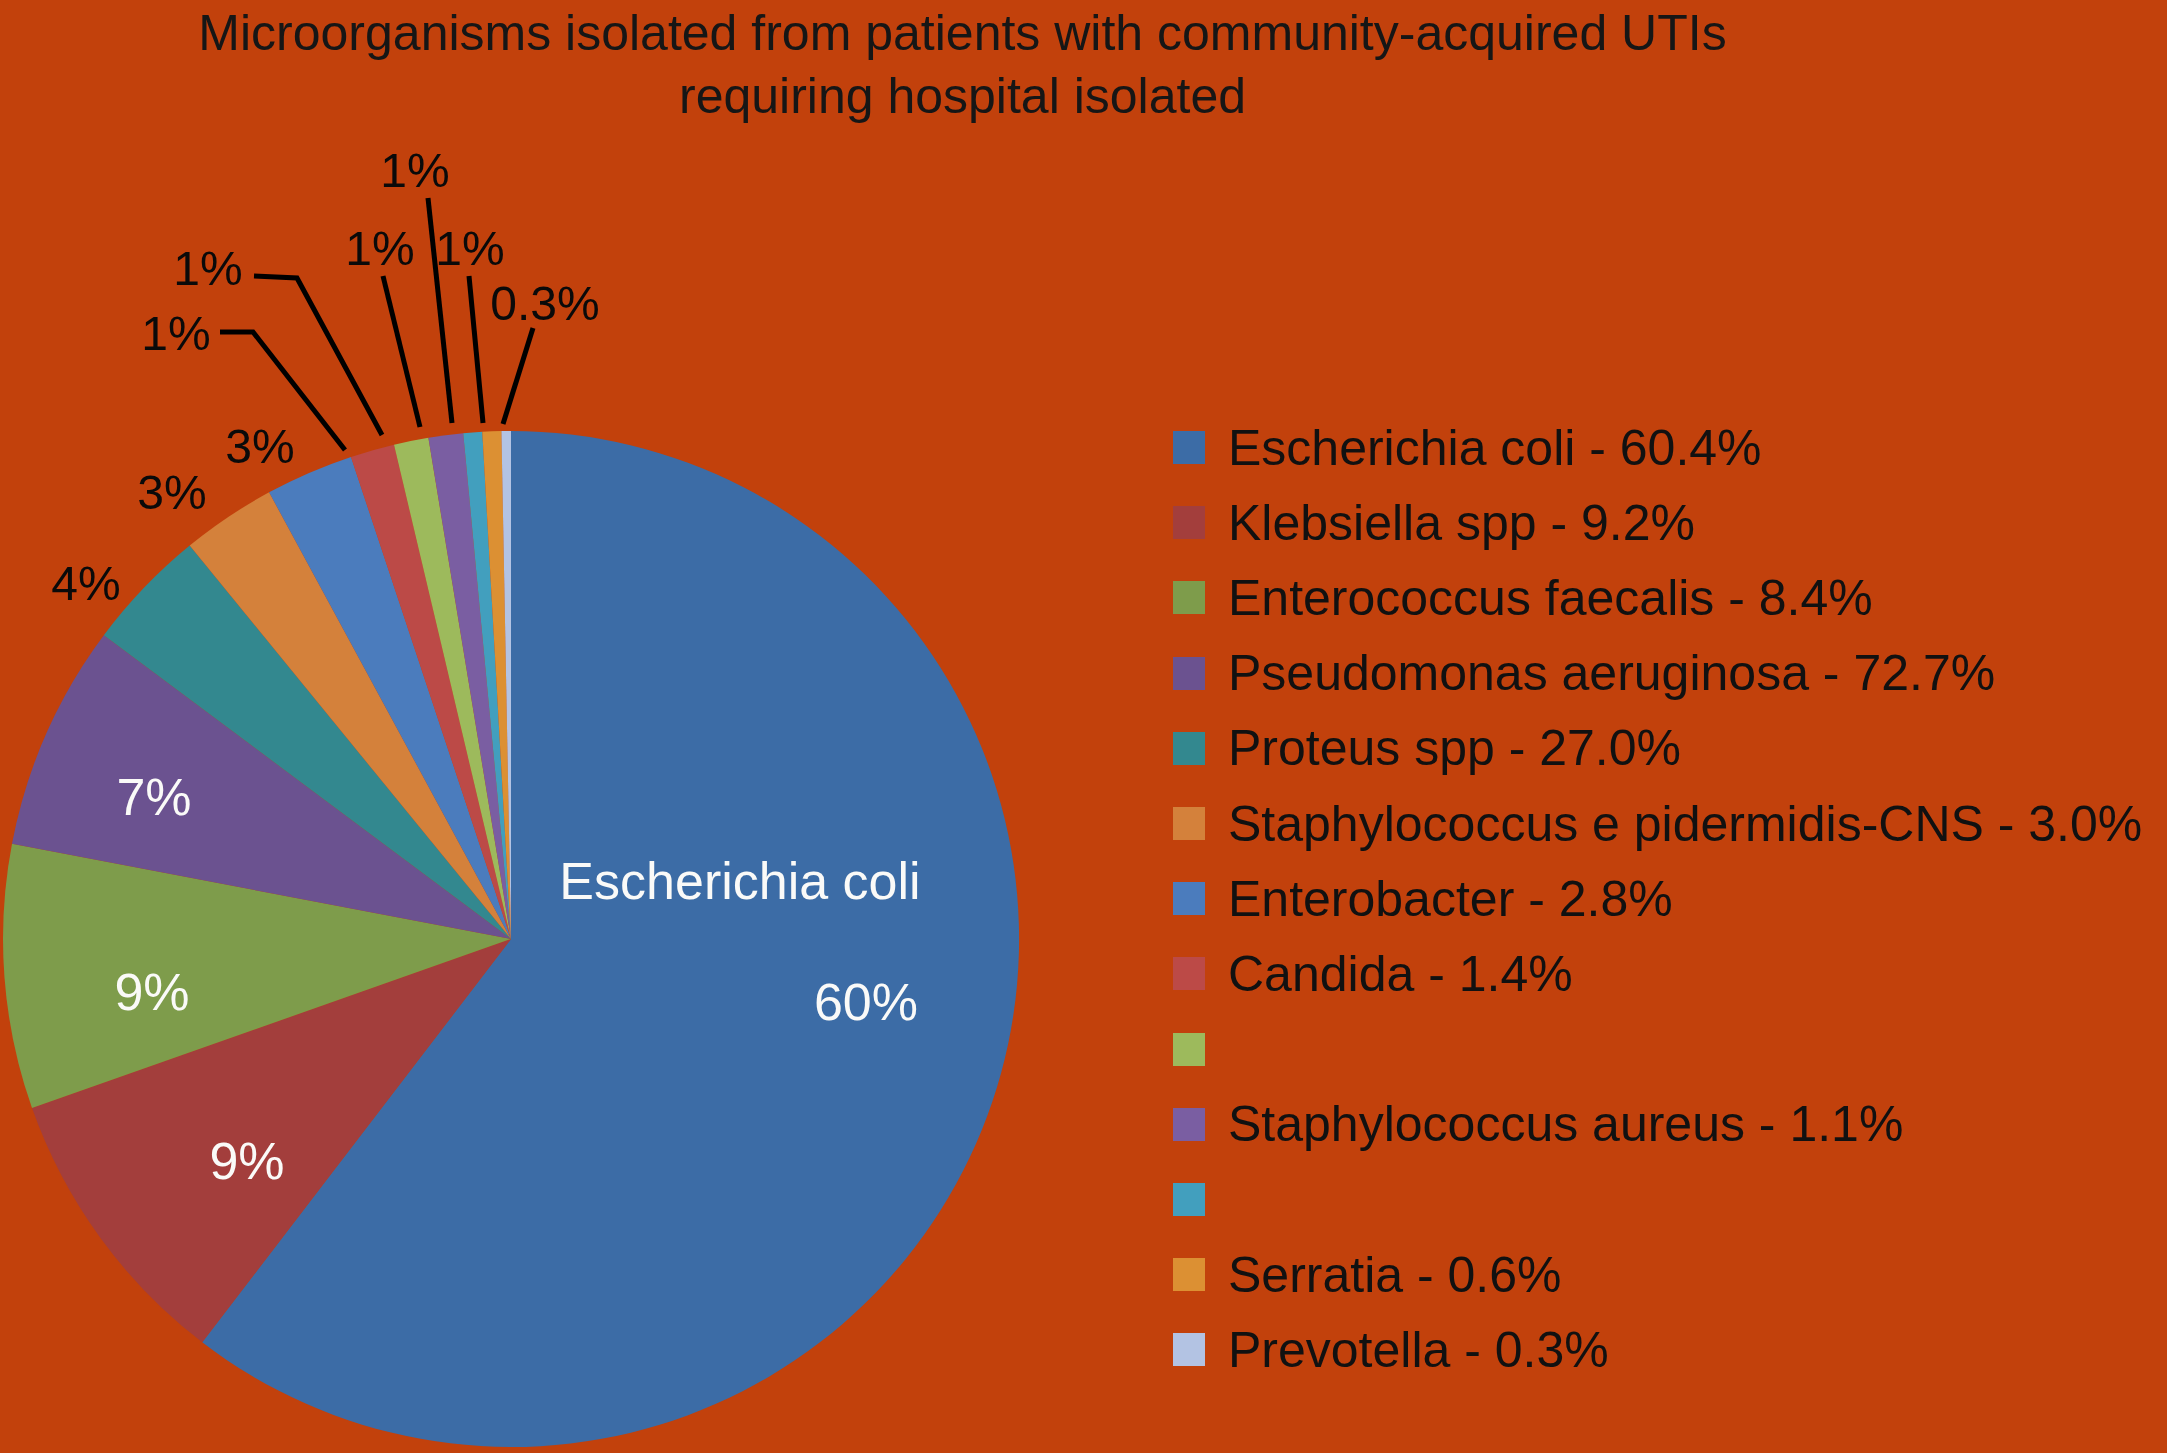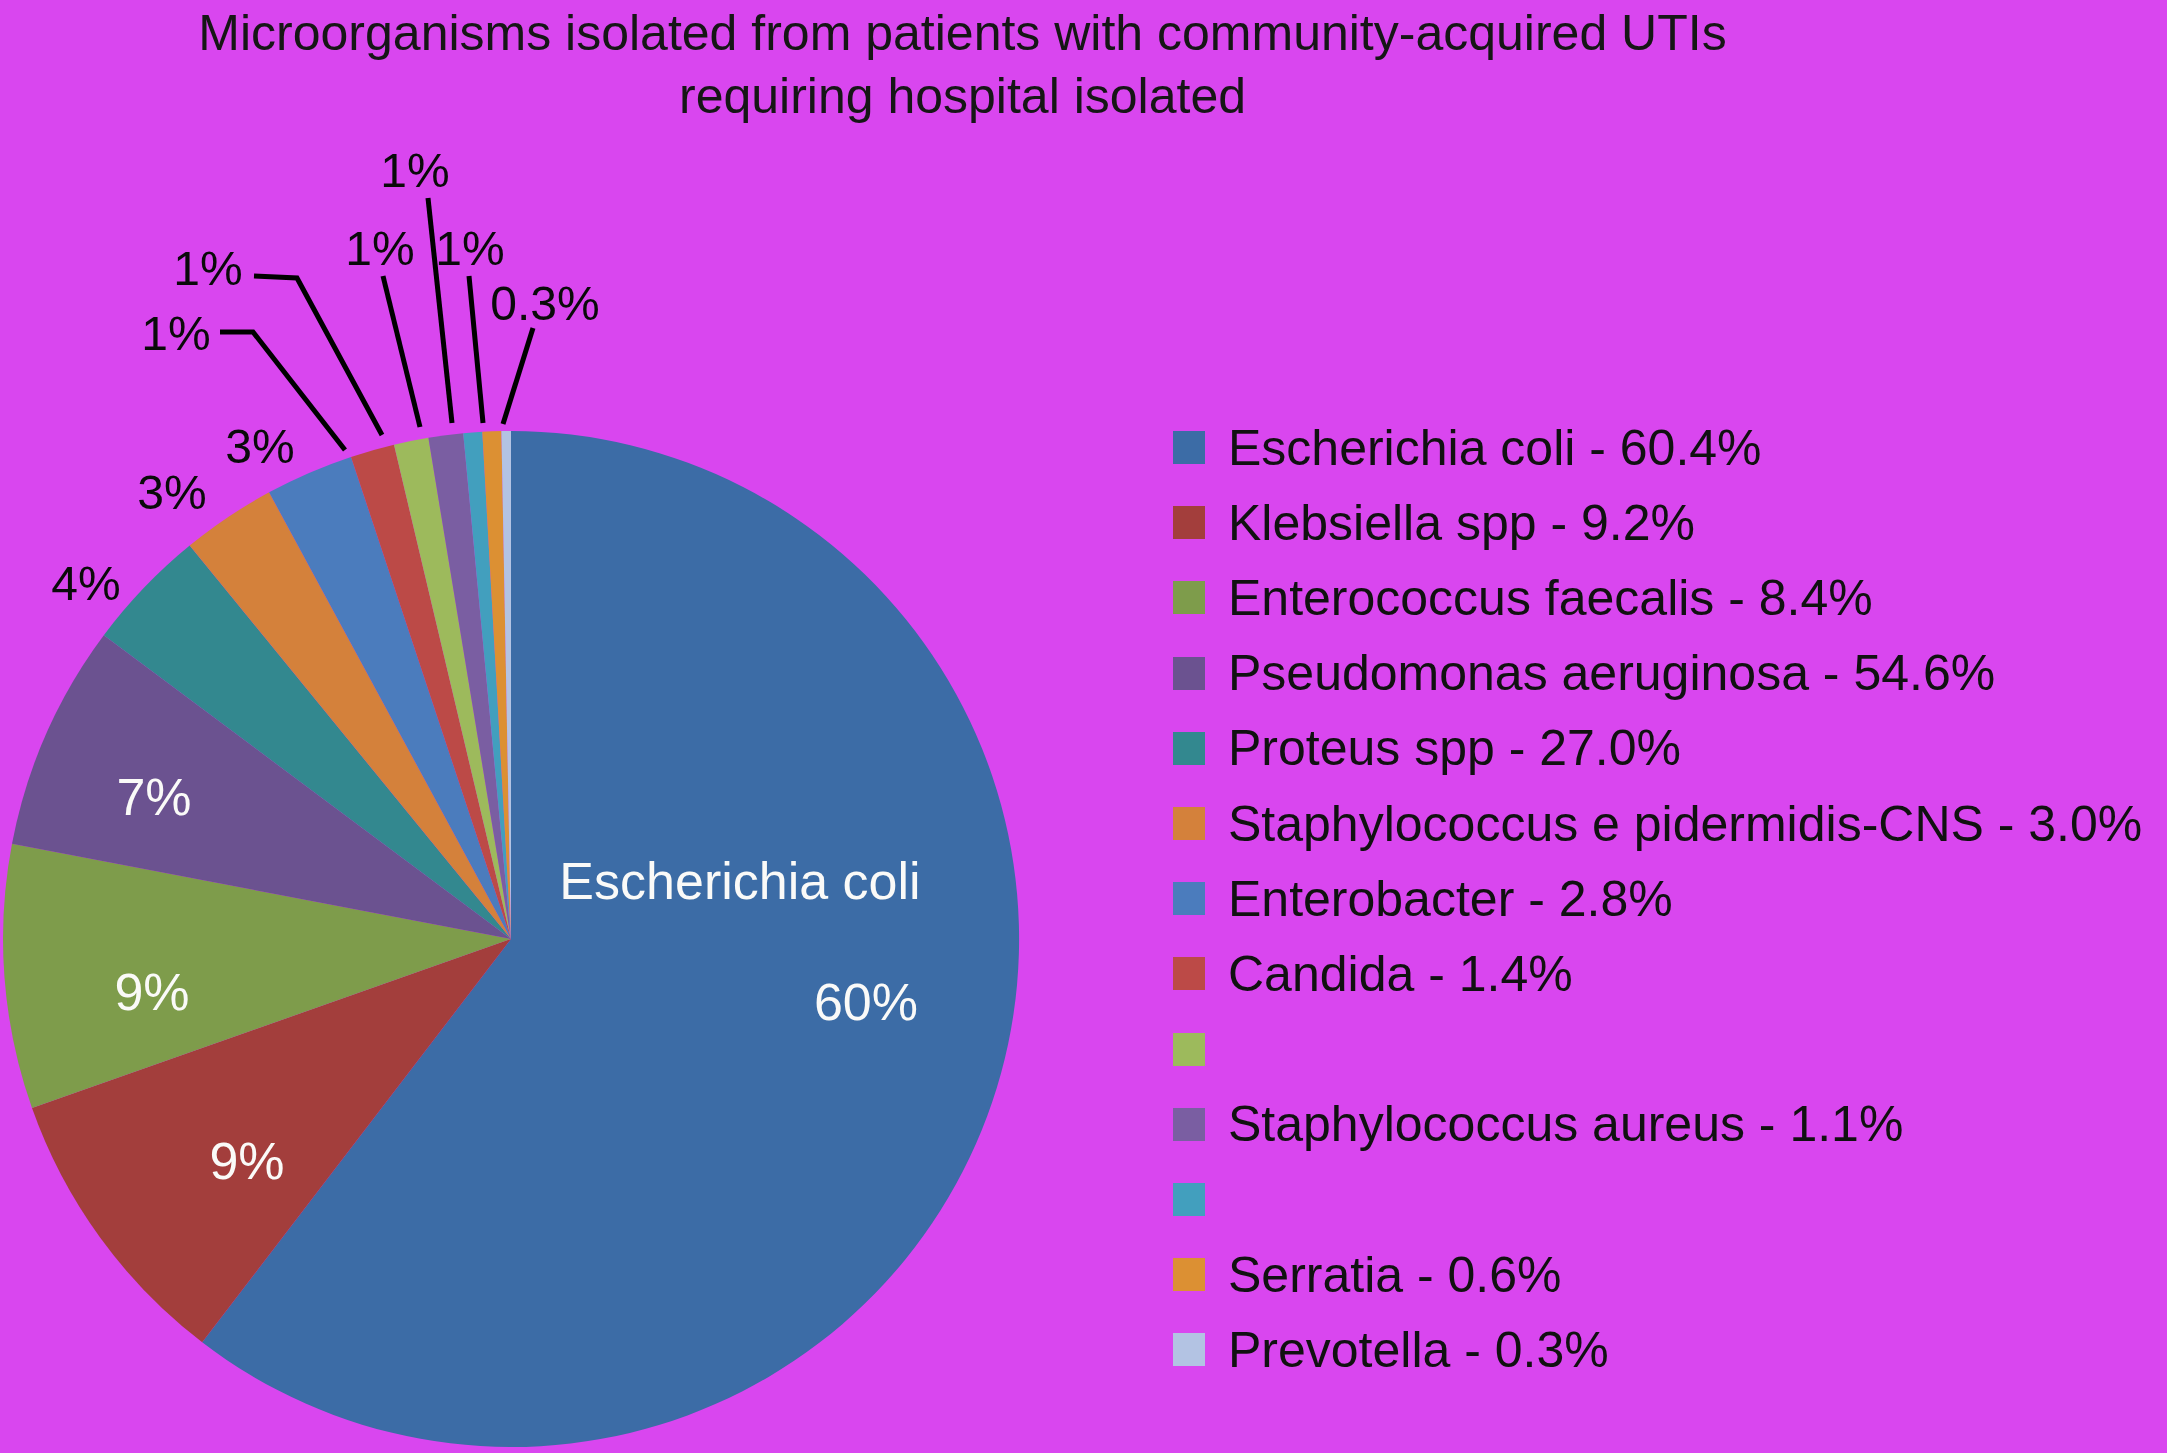--- a/index.html
+++ b/index.html
@@ -1,16 +1,16 @@
 <!DOCTYPE html>
 <html><head>
 <meta charset="utf-8">
 <style>
   html,body{margin:0;padding:0;background:#ffffff;}
-  #canvas{position:relative;width:2167px;height:1453px;background:#d946ef;overflow:hidden;
+  #canvas{position:relative;width:2167px;height:1453px;background:#c2410c;overflow:hidden;
           font-family:"Liberation Sans", sans-serif;}
   .chart-title{position:absolute;left:0;top:2px;width:1925px;text-align:center;
                color:#161616;font-size:50px;line-height:63px;font-weight:400;}
   .legend{position:absolute;left:1173px;top:410px;}
   .legend-item{display:flex;align-items:center;height:75.2px;white-space:nowrap;}
   .legend-swatch{width:32px;height:33px;margin-right:23px;flex:0 0 auto;}
   .legend-label{font-size:50px;color:#111111;}
   svg text{font-family:"Liberation Sans", sans-serif;}
   .lbl-in{font-size:52px;fill:#FAFAF8;}
   .lbl-out{font-size:48px;fill:#0a0a0a;}
@@ -69,21 +69,21 @@
       <div class="legend-item">
         <span class="legend-swatch" style="background: rgb(163, 62, 60);"></span>
         <span class="legend-label">Klebsiella spp - 9.2%</span>
       </div>
       <div class="legend-item">
         <span class="legend-swatch" style="background: rgb(126, 156, 75);"></span>
         <span class="legend-label">Enterococcus faecalis - 8.4%</span>
       </div>
       <div class="legend-item">
         <span class="legend-swatch" style="background: rgb(107, 82, 144);"></span>
-        <span class="legend-label">Pseudomonas aeruginosa - 54.6%</span>
+        <span class="legend-label">Pseudomonas aeruginosa - 72.7%</span>
       </div>
       <div class="legend-item">
         <span class="legend-swatch" style="background: rgb(51, 136, 143);"></span>
         <span class="legend-label">Proteus spp - 27.0%</span>
       </div>
       <div class="legend-item">
         <span class="legend-swatch" style="background: rgb(212, 129, 59);"></span>
         <span class="legend-label">Staphylococcus e pidermidis-CNS - 3.0%</span>
       </div>
       <div class="legend-item">

